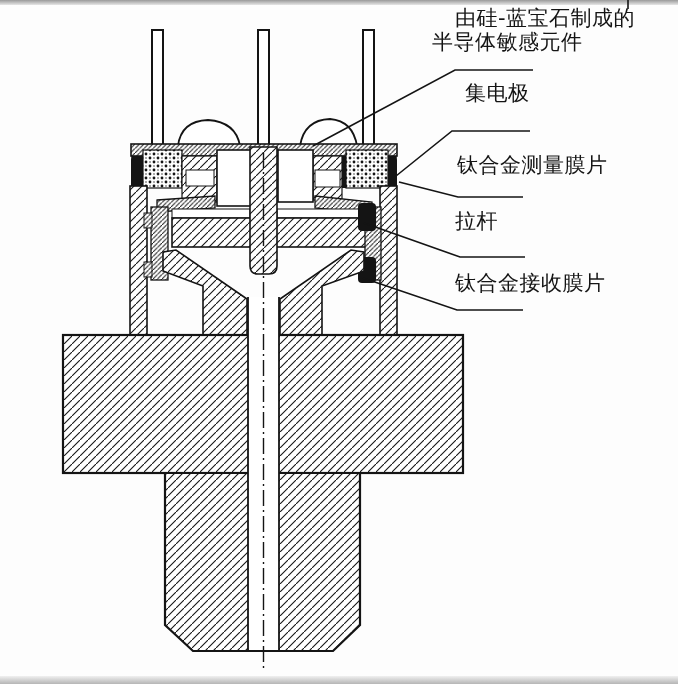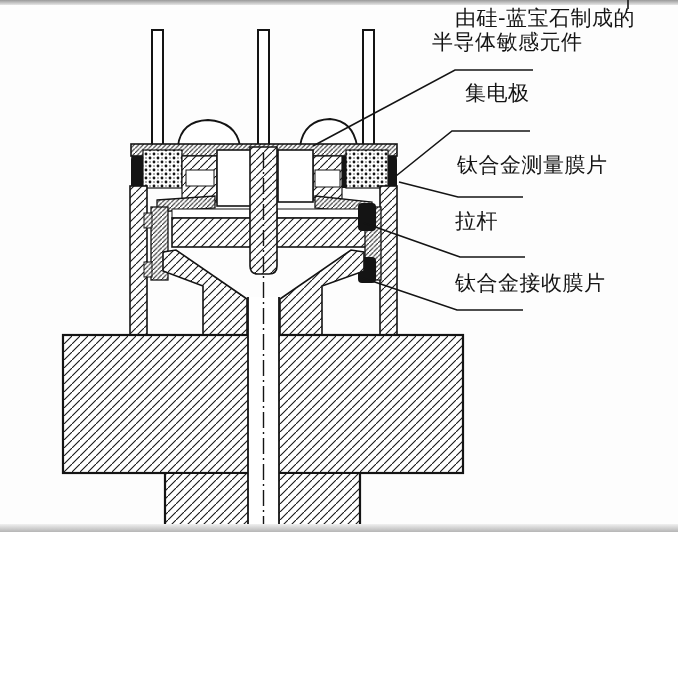--- a/index.html
+++ b/index.html
@@ -1,18 +1,18 @@
 <!DOCTYPE html>
 <html><head>
 <meta charset="utf-8">
 <style>
   html,body{margin:0;padding:0;background:#ffffff;}
   .page{
     position:relative;
-    width:678px;height:532px;
+    width:678px;height:684px;
     background:#fdfdfd;
     overflow:hidden;
     font-family:"DejaVu Sans","Liberation Sans",sans-serif;
   }
   .edge-band-top{
     position:absolute;top:0;left:0;width:678px;height:5px;
     background:linear-gradient(#9a9a9a,#e6e6e6);
   }
   .edge-band-bottom{
     position:absolute;bottom:0;left:0;width:678px;height:8px;

